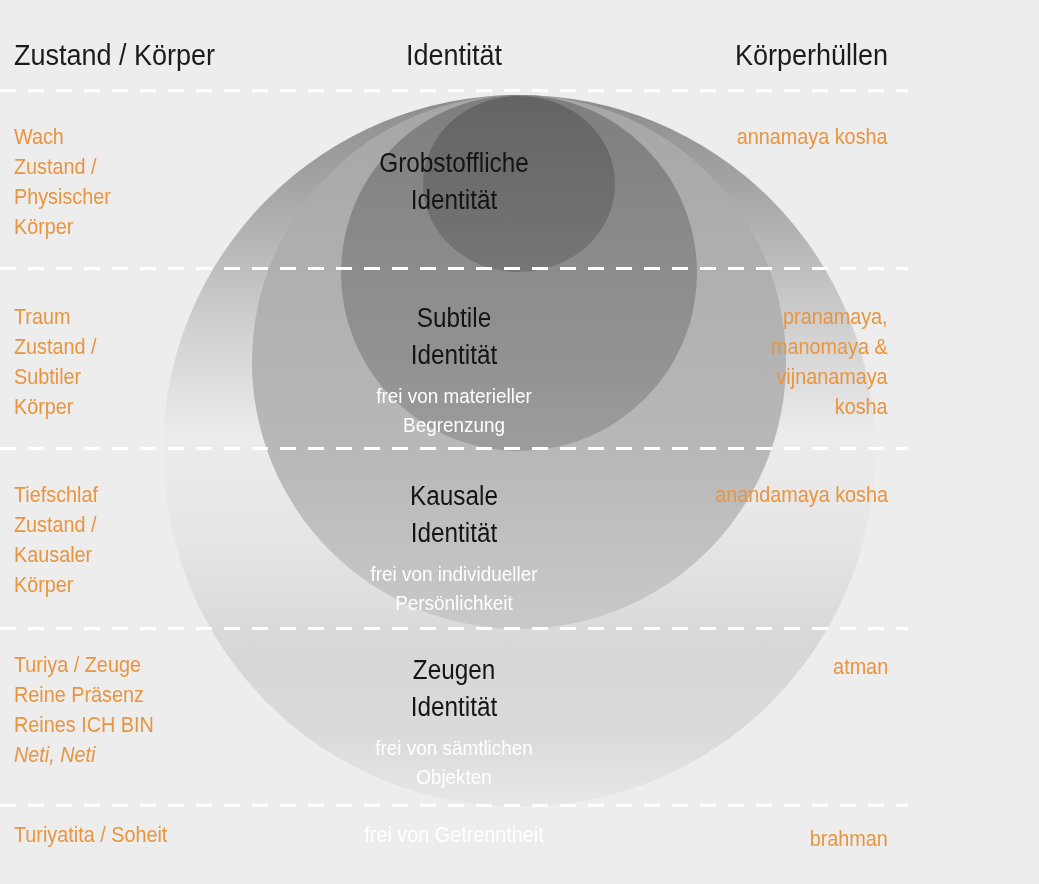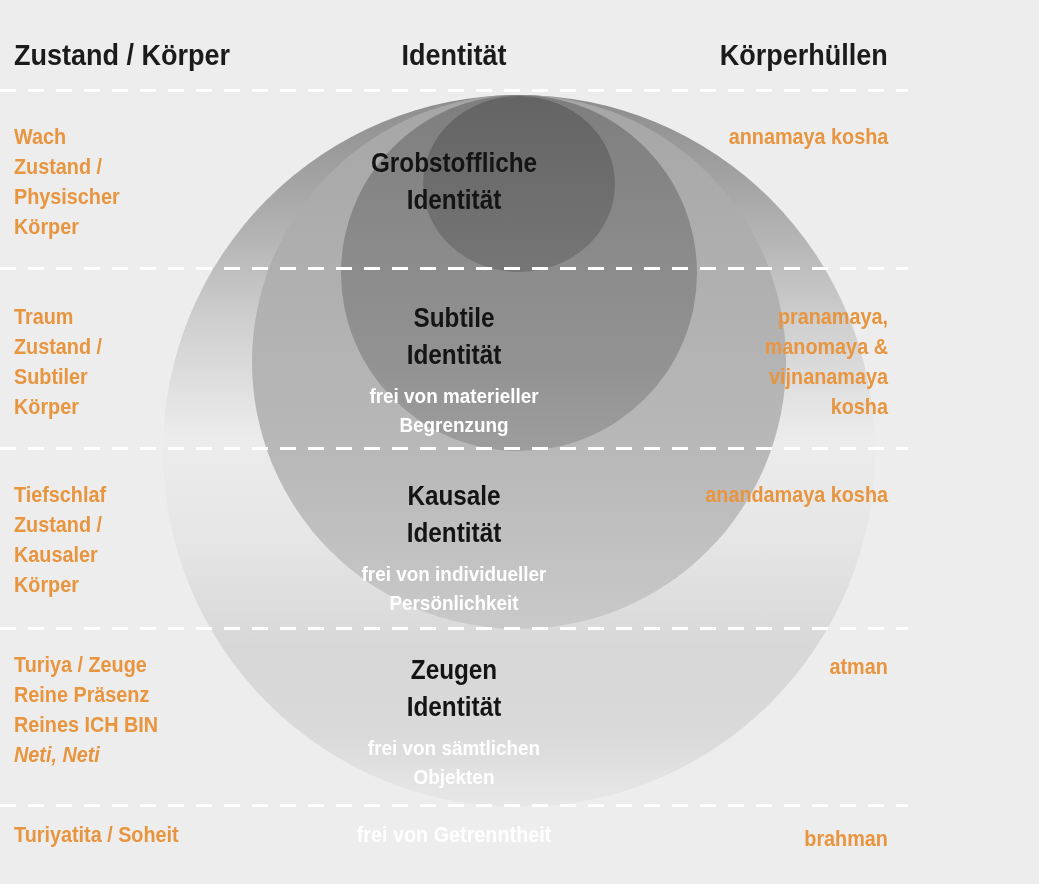--- a/index.html
+++ b/index.html
@@ -1,18 +1,18 @@
 <!DOCTYPE html>
 <html><head>
 <meta charset="utf-8">
 <style>
   html,body{margin:0;padding:0;background:#EDEDED;}
   .stage{
     position:relative;width:908px;height:884px;background:#EDEDED;overflow:hidden;
-    font-family:"Liberation Sans",sans-serif;font-weight:bold;
+    font-family:"Liberation Sans",sans-serif;font-weight:normal;
   }
   .circle{position:absolute;border-radius:50%;}
   .c4{left:163px;top:95px;width:712px;height:712px;
       background:linear-gradient(180deg,#8c8c8c 0%,#a5a5a5 13%,#cfcfcf 32%,#ececec 48%,#e6e6e6 62%,#d7d7d7 78%,#dadada 90%,#e8e8e8 100%);}
   .c3{left:252px;top:95px;width:534px;height:534px;
       background:linear-gradient(180deg,#a6a6a6 0%,#b1b1b1 40%,#b9b9b9 70%,#c9c9c9 100%);}
   .c2{left:341px;top:95px;width:356px;height:356px;
       background:linear-gradient(180deg,#7e7e7e 0%,#8b8b8b 45%,#929292 75%,#9d9d9d 100%);}
   .c1{left:423px;top:96px;width:192px;height:176px;
       background:linear-gradient(180deg,#646464 0%,#767676 100%);}

